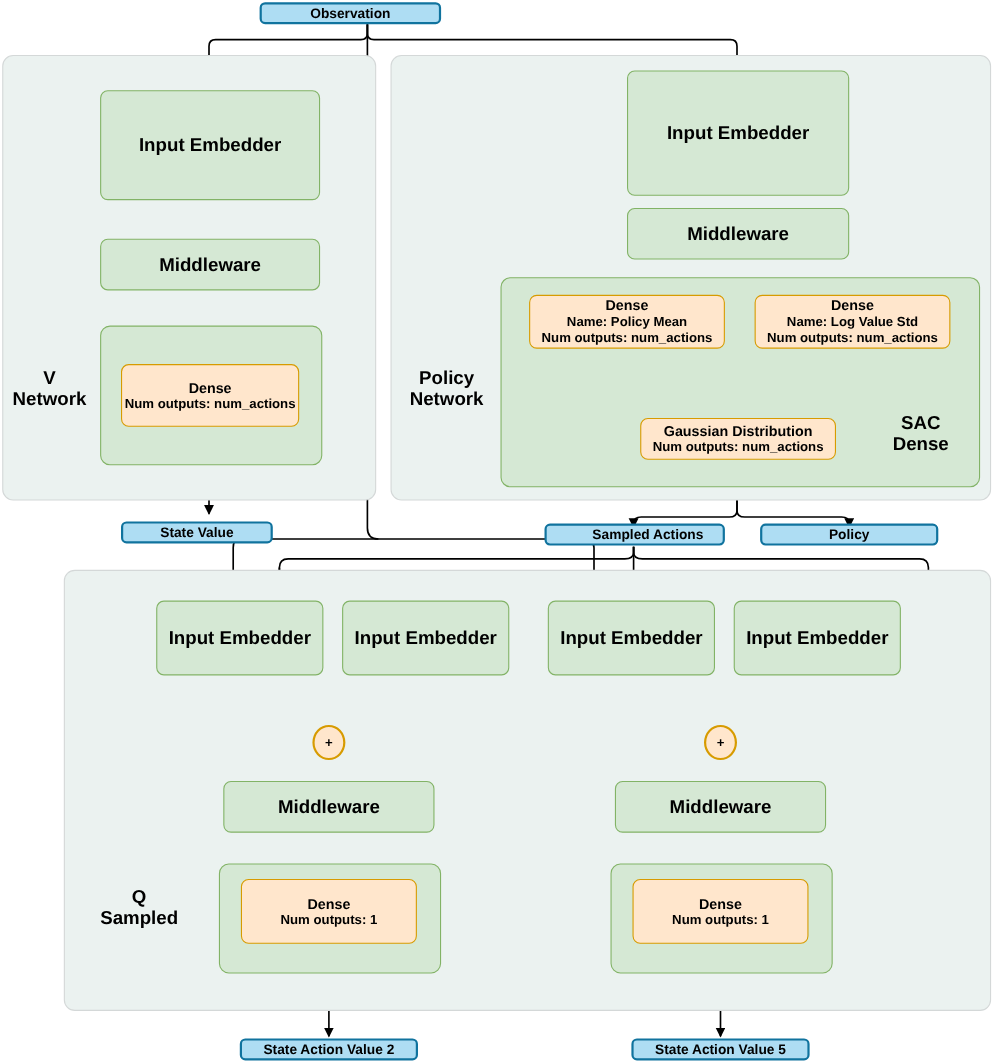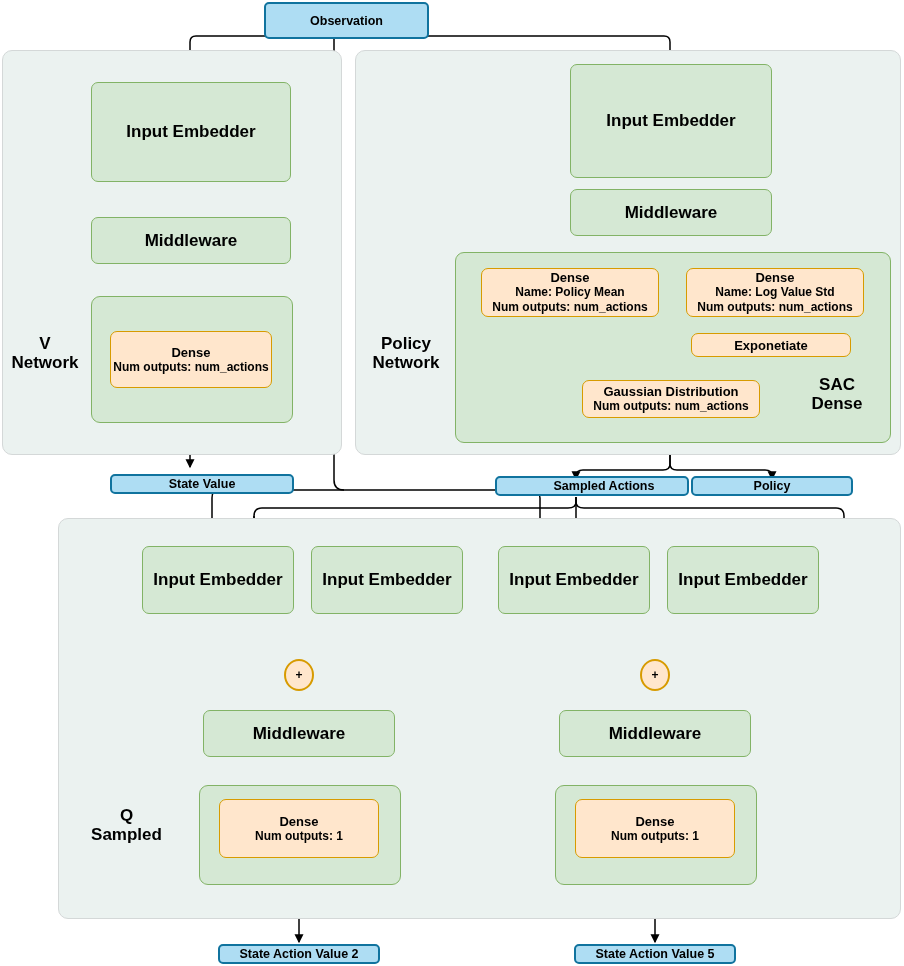--- a/index.html
+++ b/index.html
@@ -79,21 +79,21 @@
       <path d="M299,860 L299,942" marker-end="url(#arr)"></path>
 
       <path d="M574,614 L574,634 Q574,642 582,642 L647,642 Q655,642 655,650 L655,656" marker-end="url(#arr)"></path>
       <path d="M743,614 L743,634 Q743,642 735,642 L663,642 Q655,642 655,650 L655,656"></path>
       <path d="M655,692 L655,706" marker-end="url(#arr)"></path>
       <path d="M655,758 L655,790" marker-end="url(#arr)"></path>
       <path d="M655,860 L655,942" marker-end="url(#arr)"></path>
     </g>
   </svg>
 
-  <div class="nodebox blue t-blue" style="left:264px;top:2px;width:165px;height:37px;">
+  <div class="nodebox blue t-blue" style="left:236px;top:2px;width:165px;height:20px;">
     <span>Observation</span>
   </div>
 
   <div class="group" style="left:2px;top:50px;width:340px;height:405px;"></div>
   <div class="grouplabel" style="left:6px;top:334px;width:78px;">
     <div>V</div>
     <div>Network</div>
   </div>
 
   <div class="nodebox green t-big" style="left:91px;top:82px;width:200px;height:100px;">
@@ -135,34 +135,31 @@
     <span class="t-sm">Name: Policy Mean</span>
     <span class="t-sm">Num outputs: num_actions</span>
   </div>
 
   <div class="nodebox orange line2" style="left:686px;top:268px;width:178px;height:49px;">
     <span class="t-mid">Dense</span>
     <span class="t-sm">Name: Log Value Std</span>
     <span class="t-sm">Num outputs: num_actions</span>
   </div>
 
-  <div class="nodebox orange t-mid" style="left:691px;top:333px;width:160px;height:24px;">
-    <span>Exponetiate</span>
-  </div>
 
   <div class="nodebox orange line2" style="left:582px;top:380px;width:178px;height:38px;">
     <span class="t-mid">Gaussian Distribution</span>
     <span class="t-sm">Num outputs: num_actions</span>
   </div>
 
-  <div class="nodebox blue t-blue" style="left:110px;top:474px;width:184px;height:20px;">
+  <div class="nodebox blue t-blue" style="left:110px;top:474px;width:138px;height:20px;">
     <span>State Value</span>
   </div>
 
-  <div class="nodebox blue t-blue" style="left:495px;top:476px;width:194px;height:20px;padding-left:24px;">
+  <div class="nodebox blue t-blue" style="left:495px;top:476px;width:164px;height:20px;padding-left:24px;">
     <span>Sampled Actions</span>
   </div>
 
   <div class="nodebox blue t-blue" style="left:691px;top:476px;width:162px;height:20px;">
     <span>Policy</span>
   </div>
 
   <div class="group" style="left:58px;top:518px;width:843px;height:401px;"></div>
   <div class="grouplabel" style="left:74px;top:806px;width:105px;">
     <div>Q</div>

